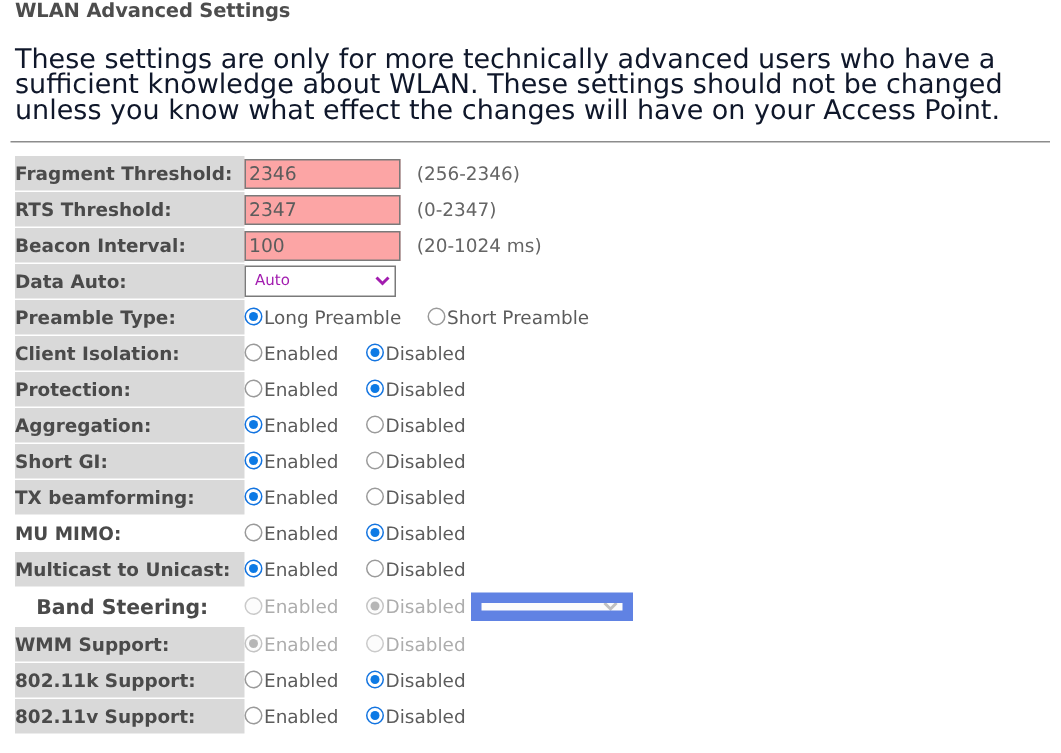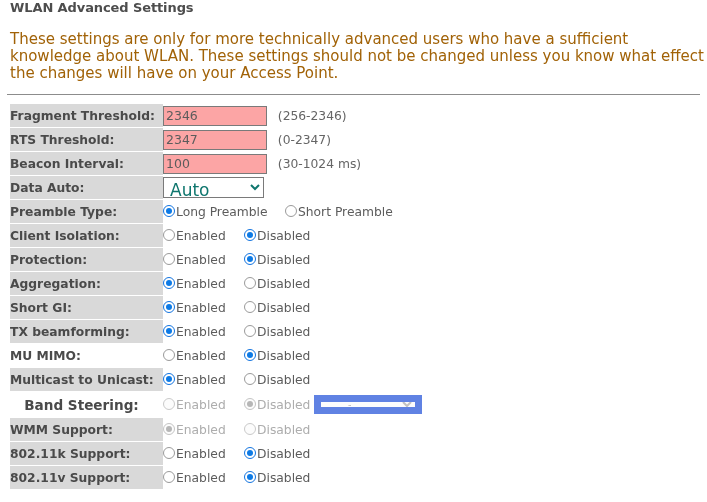--- a/index.html
+++ b/index.html
@@ -22,23 +22,23 @@
   }
   .page-title {
     font-size: 13px;
     font-weight: bold;
     color: #4d4d4d;
     margin: 0 0 0 4px;
     letter-spacing: -0.1px;
   }
   .intro {
     margin: 16px 4px 0 4px;
-    font-size: 15px;
+    font-size: 18px;
     line-height: 17px;
-    color: #a16207;
+    color: #0f172a;
     width: 694px;
   }
   .divider {
     border: none;
     border-top: 1px solid #8c8c8c;
     margin: 12px 1px 8px 1px;
     height: 0;
   }
   table.form {
     border-collapse: separate;
@@ -88,22 +88,22 @@
     padding: 1px 2px;
     margin: 0;
     box-sizing: content-box;
     vertical-align: middle;
     border-radius: 0;
   }
   select.sel {
     width: 101px;
     height: 21px;
     font-family: "DejaVu Sans", "Liberation Sans", sans-serif;
-    font-size: 17px;
-    color: #0f766e;
+    font-size: 10px;
+    color: #a21caf;
     border: 1px solid #7a7a7a;
     background: #ffffff;
     vertical-align: middle;
     margin: 0;
     padding: 1px 2px;
     border-radius: 0;
   }
   select.sel.small {
     width: 108px;
     height: 19px;
@@ -222,21 +222,21 @@
         <td class="ctl">
           <input class="txt" type="text" value="2347" style="">
           <span class="hint">(0-2347)</span>
         </td>
       </tr>
 
       <tr>
         <td class="lbl">Beacon Interval:</td>
         <td class="ctl">
           <input class="txt" type="text" value="100" style="">
-          <span class="hint">(30-1024 ms)</span>
+          <span class="hint">(20-1024 ms)</span>
         </td>
       </tr>
 
       <tr>
         <td class="lbl">Data Auto:</td>
         <td class="ctl">
           <select class="sel">
             <option>Auto</option>
           </select>
         </td>

